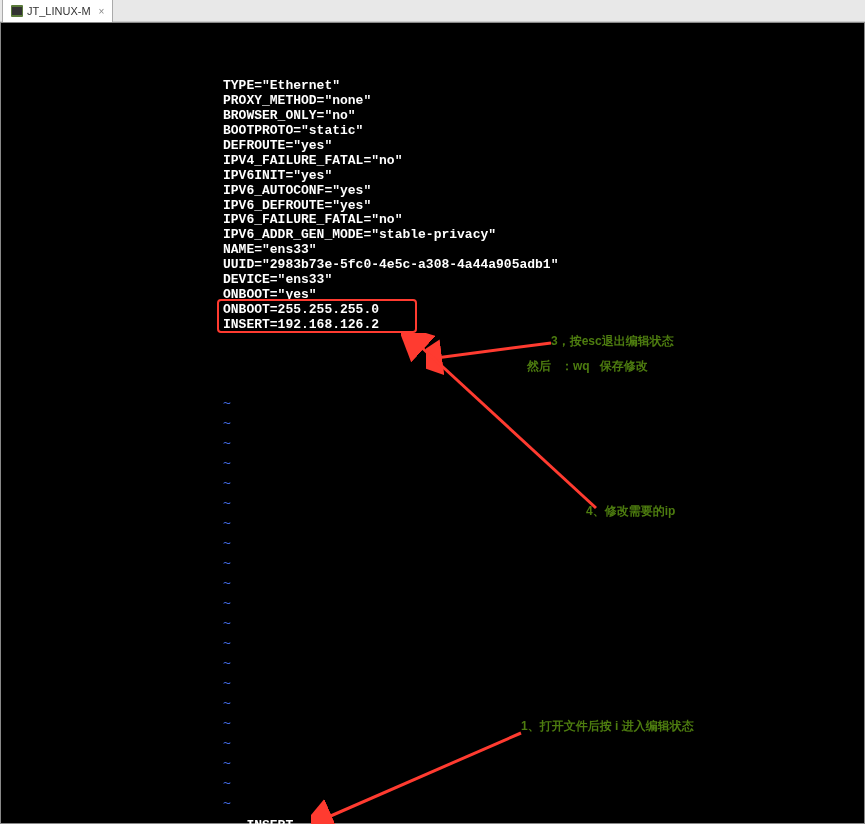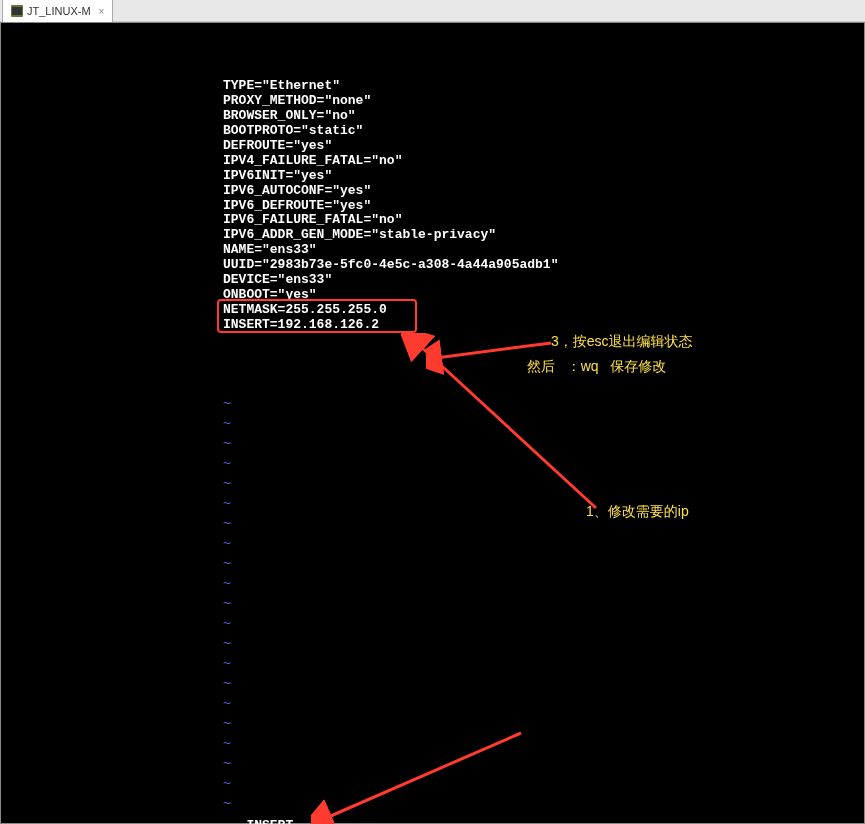--- a/index.html
+++ b/index.html
@@ -71,24 +71,24 @@
       color: #fff;
     }
     .highlight-box {
       position: absolute;
       border: 2px solid #ff3b30;
       border-radius: 4px;
       background: transparent;
     }
     .annotation {
       position: absolute;
-      color: #fde047;
+      color: #4d7c0f;
       font-family: "Microsoft YaHei", Arial, sans-serif;
-      font-size: 14px;
-      font-weight: normal;
+      font-size: 12px;
+      font-weight: bold;
       white-space: pre;
     }
     .arrow {
       position: absolute;
       pointer-events: none;
     }
   </style>
 </head>
 <body>
 
@@ -115,21 +115,21 @@
     <div style="color: rgb(255, 255, 255); font-family: &quot;Courier New&quot;, monospace; font-size: 13px; font-weight: bold; line-height: 1.15;">IPV4_FAILURE_FATAL="no"</div>
     <div style="color: rgb(255, 255, 255); font-family: &quot;Courier New&quot;, monospace; font-size: 13px; font-weight: bold; line-height: 1.15;">IPV6INIT="yes"</div>
     <div style="color: rgb(255, 255, 255); font-family: &quot;Courier New&quot;, monospace; font-size: 13px; font-weight: bold; line-height: 1.15;">IPV6_AUTOCONF="yes"</div>
     <div style="color: rgb(255, 255, 255); font-family: &quot;Courier New&quot;, monospace; font-size: 13px; font-weight: bold; line-height: 1.15;">IPV6_DEFROUTE="yes"</div>
     <div style="color: rgb(255, 255, 255); font-family: &quot;Courier New&quot;, monospace; font-size: 13px; font-weight: bold; line-height: 1.15;">IPV6_FAILURE_FATAL="no"</div>
     <div style="color: rgb(255, 255, 255); font-family: &quot;Courier New&quot;, monospace; font-size: 13px; font-weight: bold; line-height: 1.15;">IPV6_ADDR_GEN_MODE="stable-privacy"</div>
     <div style="color: rgb(255, 255, 255); font-family: &quot;Courier New&quot;, monospace; font-size: 13px; font-weight: bold; line-height: 1.15;">NAME="ens33"</div>
     <div style="color: rgb(255, 255, 255); font-family: &quot;Courier New&quot;, monospace; font-size: 13px; font-weight: bold; line-height: 1.15;">UUID="2983b73e-5fc0-4e5c-a308-4a44a905adb1"</div>
     <div style="color: rgb(255, 255, 255); font-family: &quot;Courier New&quot;, monospace; font-size: 13px; font-weight: bold; line-height: 1.15;">DEVICE="ens33"</div>
     <div style="color: rgb(255, 255, 255); font-family: &quot;Courier New&quot;, monospace; font-size: 13px; font-weight: bold; line-height: 1.15;">ONBOOT="yes"</div>
-    <div style="color: rgb(255, 255, 255); font-family: &quot;Courier New&quot;, monospace; font-size: 13px; font-weight: bold; line-height: 1.15;">NETMASK=255.255.255.0</div>
+    <div style="color: rgb(255, 255, 255); font-family: &quot;Courier New&quot;, monospace; font-size: 13px; font-weight: bold; line-height: 1.15;">ONBOOT=255.255.255.0</div>
     <div style="color: rgb(255, 255, 255); font-family: &quot;Courier New&quot;, monospace; font-size: 13px; font-weight: bold; line-height: 1.15;">INSERT=192.168.126.2</div>
   </div>
 
   <div class="tilde-lines" id="tilde-container">
       <div style="line-height:20px;">~</div>
       <div style="line-height:20px;">~</div>
       <div style="line-height:20px;">~</div>
       <div style="line-height:20px;">~</div>
       <div style="line-height:20px;">~</div>
       <div style="line-height:20px;">~</div>
@@ -176,14 +176,15 @@
     <defs>
       <marker id="ah3" markerWidth="12" markerHeight="12" refX="2" refY="6" orient="auto">
         <path d="M0,0 L0,12 L12,6 z" fill="#ff3b30"></path>
       </marker>
     </defs>
     <line x1="210" y1="10" x2="15" y2="95" stroke="#ff3b30" stroke-width="3" marker-end="url(#ah3)"></line>
   </svg>
 
   <div class="annotation" style="left:550px; top:310px;">3，按esc退出编辑状态</div>
   <div class="annotation" style="left:526px; top:335px;">然后   ：wq   保存修改</div>
-  <div class="annotation" style="left:585px; top:480px;">1、修改需要的ip</div>
+  <div class="annotation" style="left:585px; top:480px;">4、修改需要的ip</div>
+  <div class="annotation" style="left:520px; top:695px;">1、打开文件后按 i 进入编辑状态</div>
 </div>
 
 </body></html>

